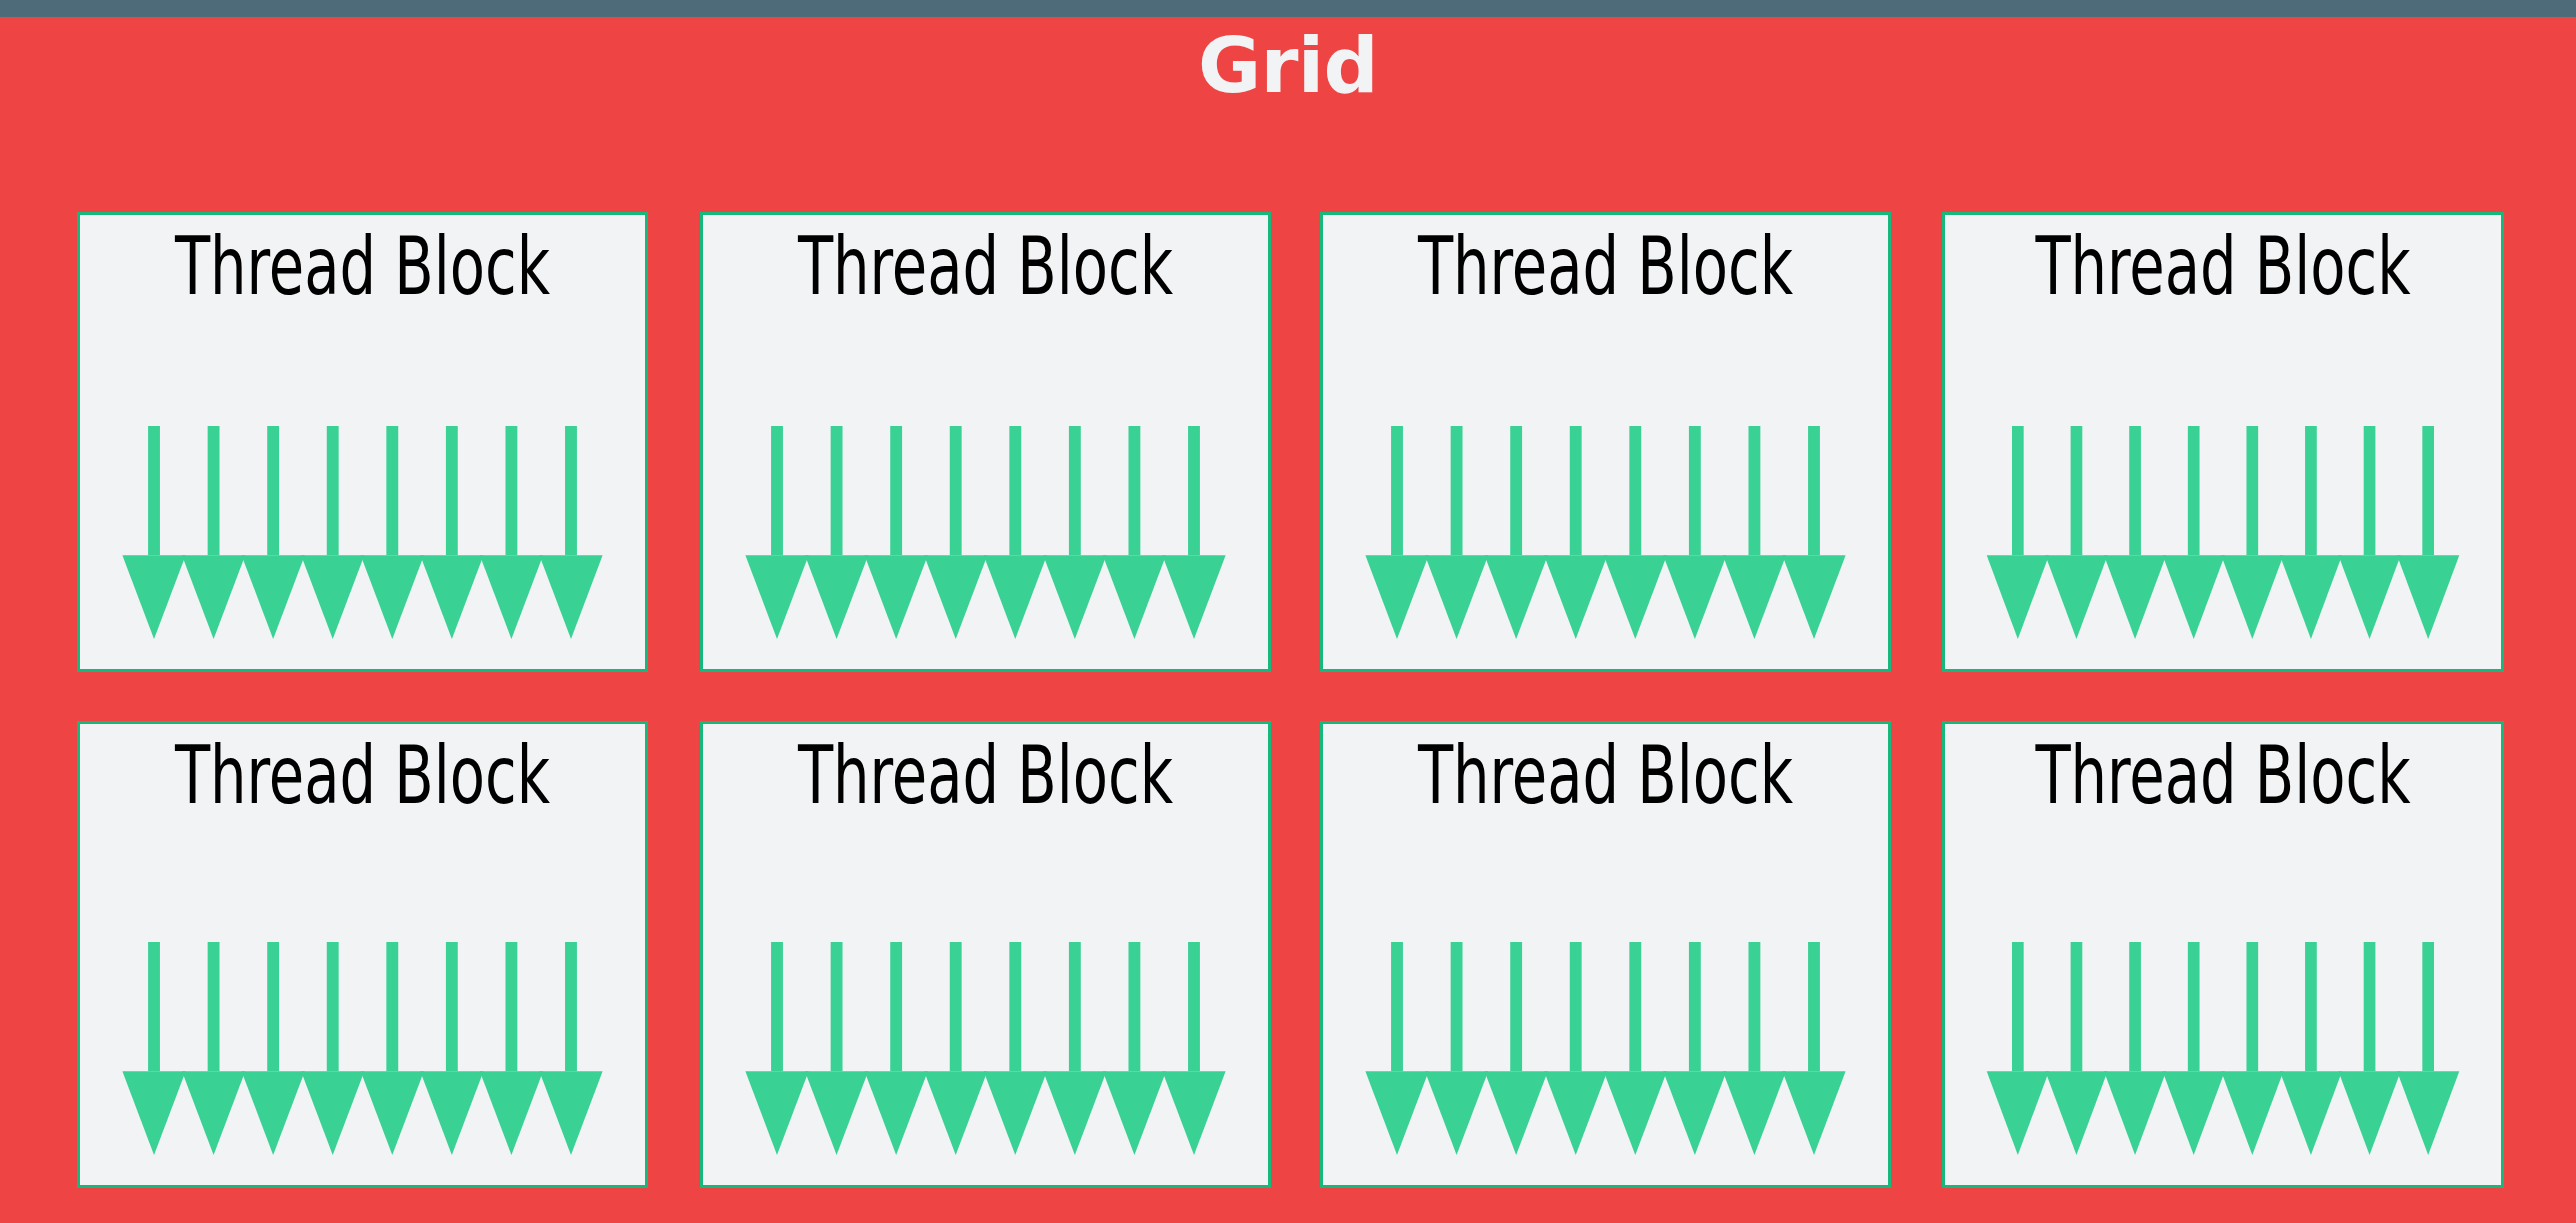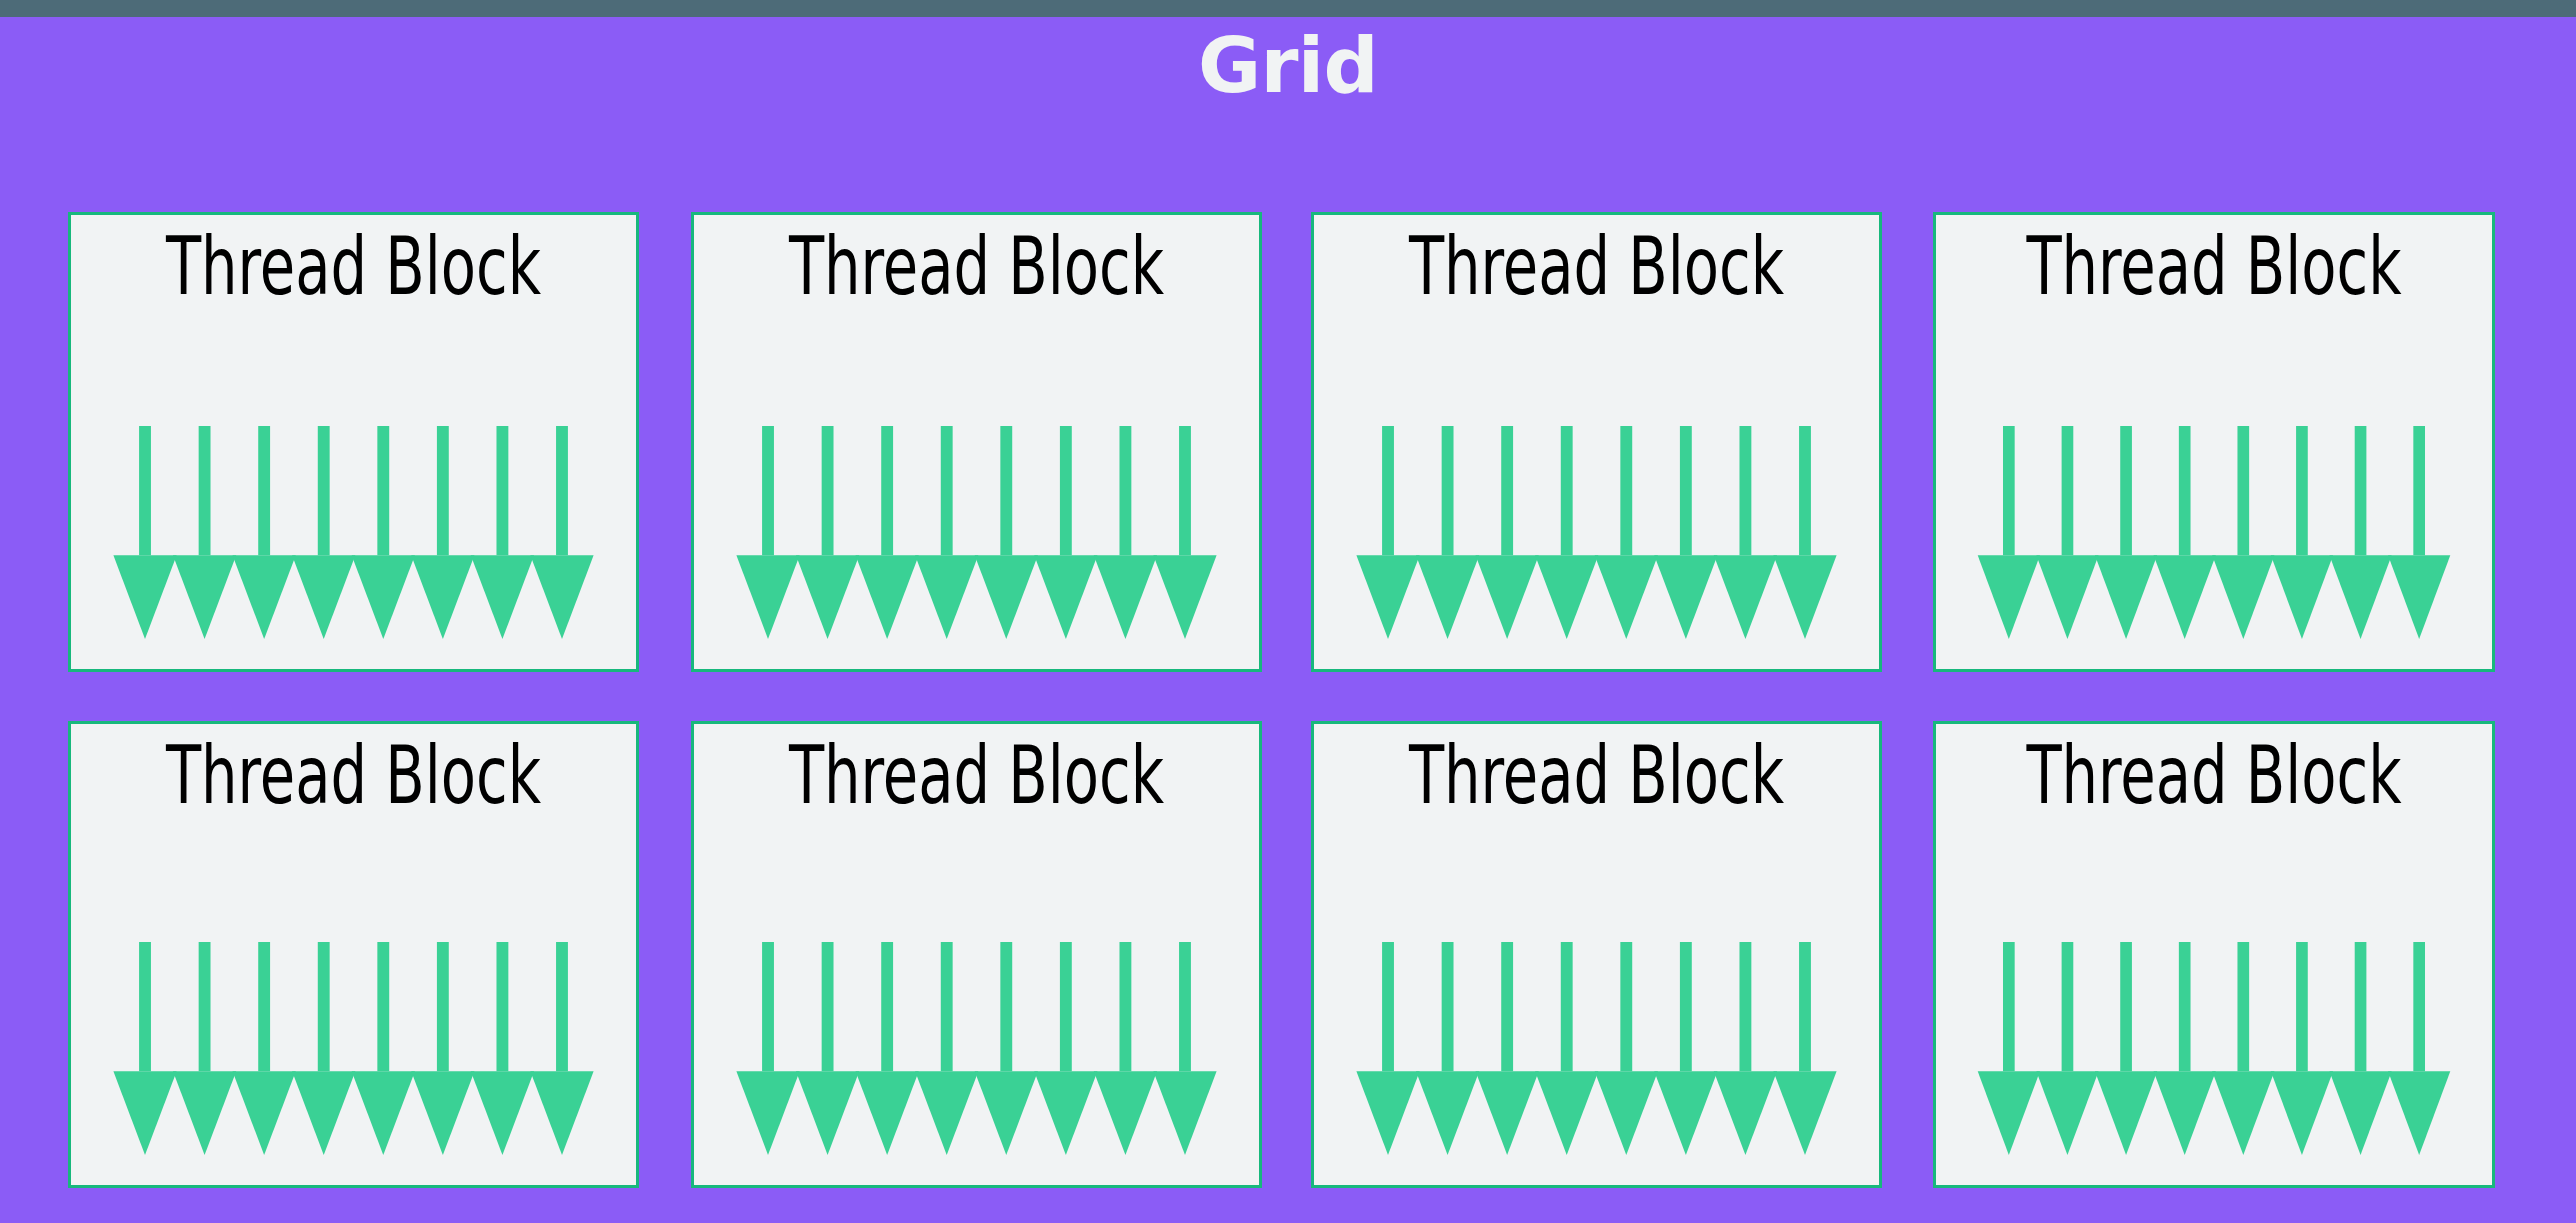--- a/index.html
+++ b/index.html
@@ -27,21 +27,21 @@
     background: #4d6b78;
   }
 
   
   #canvas {
     position: absolute;
     left: 0;
     top: 17px;
     width: 2576px;
     height: 1207px;
-    background: #8b5cf6;
+    background: #ef4444;
   }
 
   
   #grid-title {
     position: absolute;
     left: 0;
     top: 7.1px;
     width: 2576px;
     text-align: center;
     color: #f1f3f4;
@@ -52,20 +52,21 @@
     letter-spacing: -0.7px;
     white-space: nowrap;
   }
 
   
   .thread-block {
     position: absolute;
     background: #f1f3f4;
     border: 3.6px solid #17b87c;
     box-sizing: border-box;
+    margin-left: 9px;
   }
   .block-label {
     position: absolute;
     left: 0;
     top: 10px;
     width: 100%;
     text-align: center;
     color: #000000;
     font-family: "Liberation Sans Narrow", "DejaVu Sans Condensed", "DejaVu Sans", sans-serif;
     font-size: 80px;

